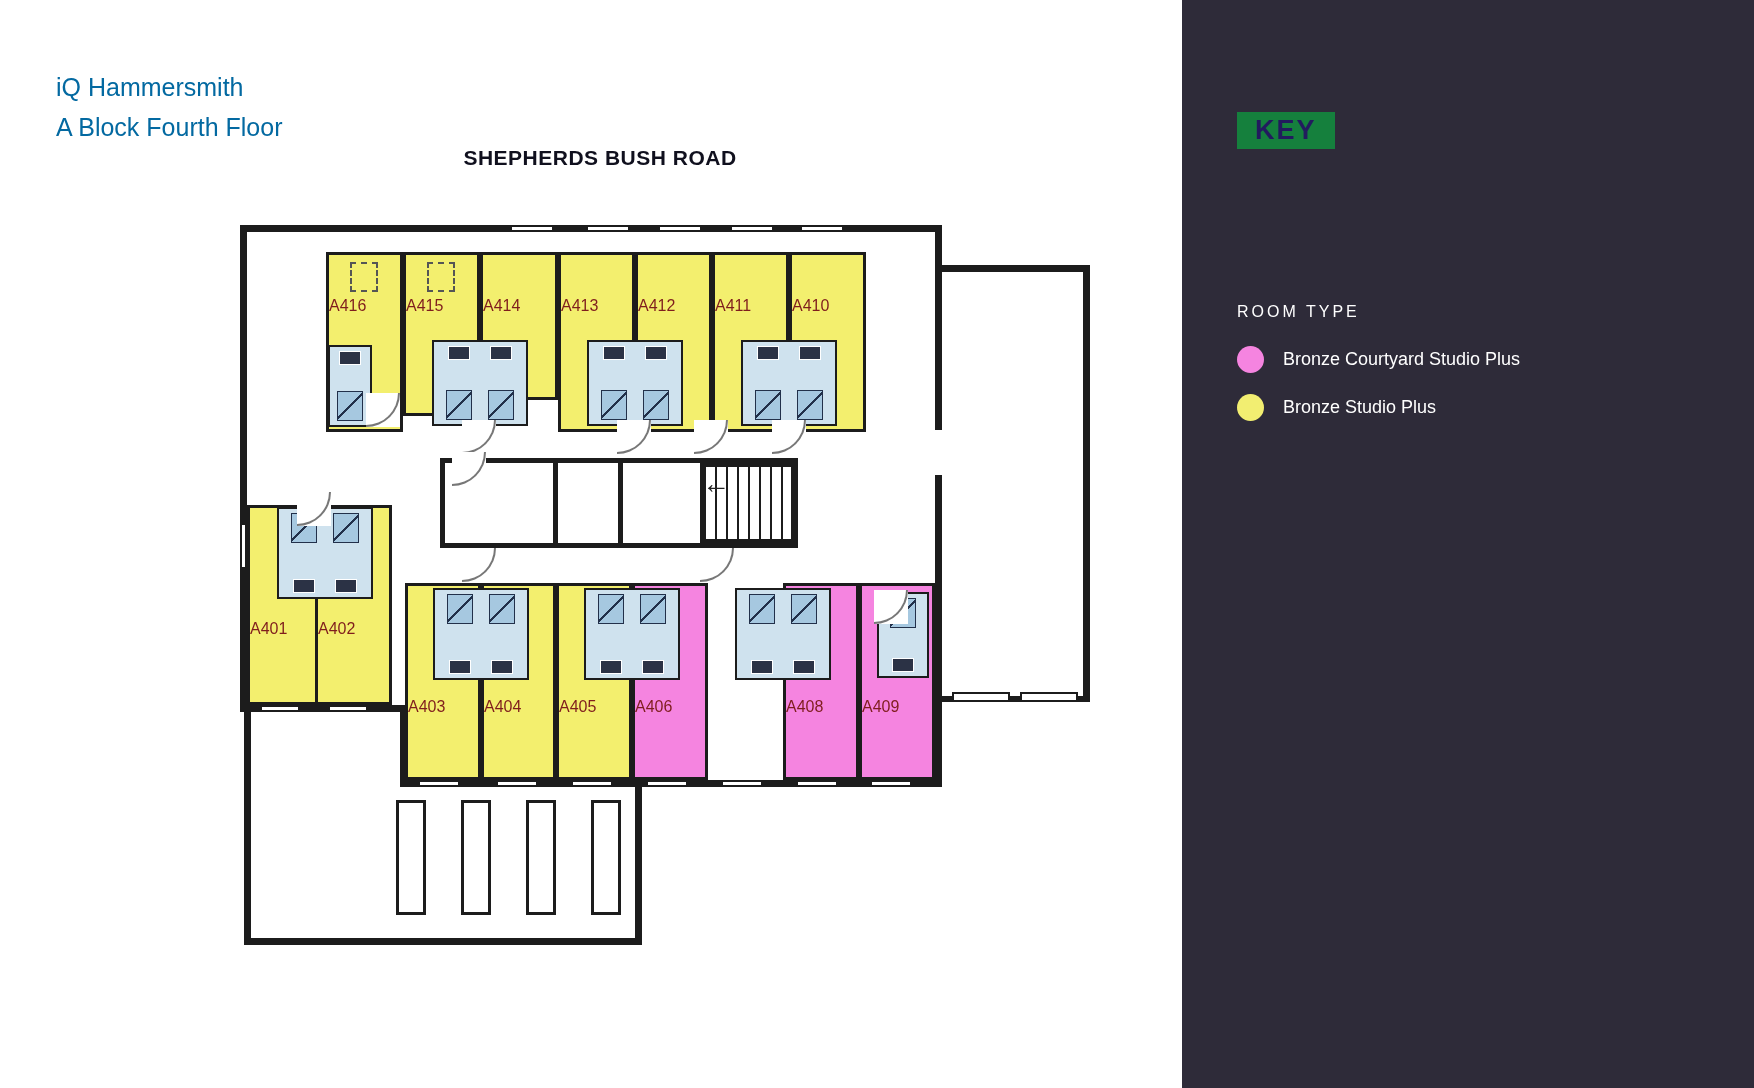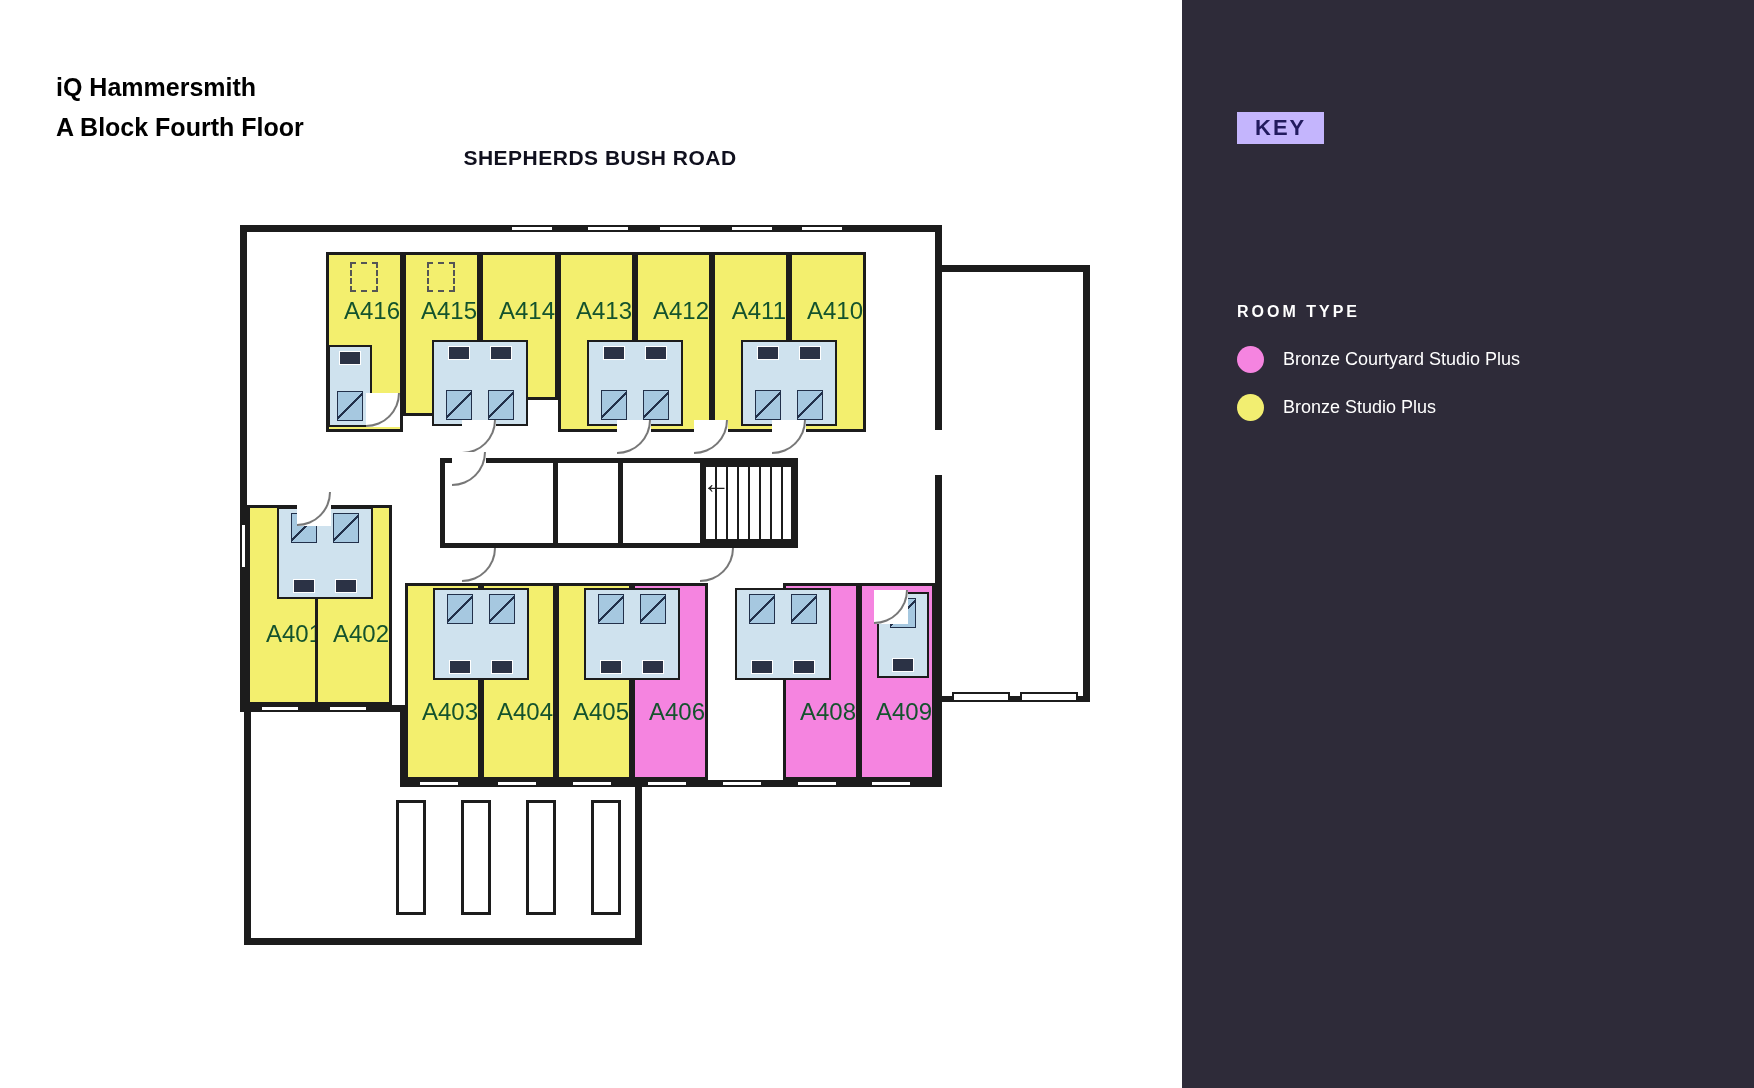--- a/index.html
+++ b/index.html
@@ -3,46 +3,46 @@
 <meta charset="utf-8">
 <style>
   * { margin:0; padding:0; box-sizing:border-box; }
   html,body { width:1754px; height:1088px; }
   body {
     position:relative; overflow:hidden; background:#ffffff;
     font-family:"Liberation Sans", sans-serif;
   }
 
   
-  .hdr-line { position:absolute; left:56px; font-size:25px; font-weight:bold; color:#000000; }
+  .hdr-line { position:absolute; left:56px; font-size:25px; font-weight:normal; color:#0369a1; }
   .hdr-1 { top:73px; }
   .hdr-2 { top:113px; }
   .road-label { position:absolute; left:340px; top:146px; width:520px; text-align:center;
                 font-size:21px; font-weight:bold; color:#10101e; letter-spacing:0.5px; }
 
   
   .sidebar { position:absolute; left:1182px; top:0; width:572px; height:1088px; background:#2e2b39; }
-  .key-box { position:absolute; left:55px; top:112px; background:#c4b5fd; color:#221b5e;
-             font-size:22px; font-weight:bold; letter-spacing:2px; padding:3px 18px; }
+  .key-box { position:absolute; left:55px; top:112px; background:#15803d; color:#221b5e;
+             font-size:27px; font-weight:bold; letter-spacing:2px; padding:3px 18px; }
   .room-type-heading { position:absolute; left:55px; top:303px; color:#ffffff; font-size:16px;
-                       font-weight:bold; letter-spacing:3px; }
+                       font-weight:normal; letter-spacing:3px; }
   .legend { position:absolute; left:55px; top:346px; display:flex; flex-direction:column; gap:21px; }
   .legend-row { display:flex; align-items:center; gap:19px; }
   .swatch { width:27px; height:27px; border-radius:50%; flex:0 0 auto; }
   .swatch-yellow { background:#f2ee71; }
   .swatch-pink   { background:#f584e0; }
   .legend-label { color:#ffffff; font-size:18px; }
 
   
   .plan { position:absolute; left:0; top:0; width:1182px; height:1088px; }
   .wall { position:absolute; background:#1c1c1c; }
   .room { position:absolute; border:3px solid #1c1c1c; }
   .yellow { background:#f3ef6e; }
   .pink   { background:#f584e0; }
-  .room .lbl { position:absolute; left:0; right:0; text-align:right; font-size:24px; color:#14532d; }
+  .room .lbl { position:absolute; left:0; right:0; text-align:left; font-size:16px; color:#7f1d1d; }
   .lbl-a { top:42px; }
   .lbl-b { top:112px; }
 
   .core { position:absolute; left:440px; top:458px; width:358px; height:90px;
           border:5px solid #1c1c1c; background:#ffffff; }
   .stairs { position:absolute; left:700px; top:463px; width:95px; height:80px;
             border:4px solid #1c1c1c;
             background:repeating-linear-gradient(90deg,#1c1c1c 0 2px,#ffffff 2px 11px); }
   .stair-arrow { position:absolute; left:702px; top:468px; font-size:28px; color:#222222; z-index:3; }
 

